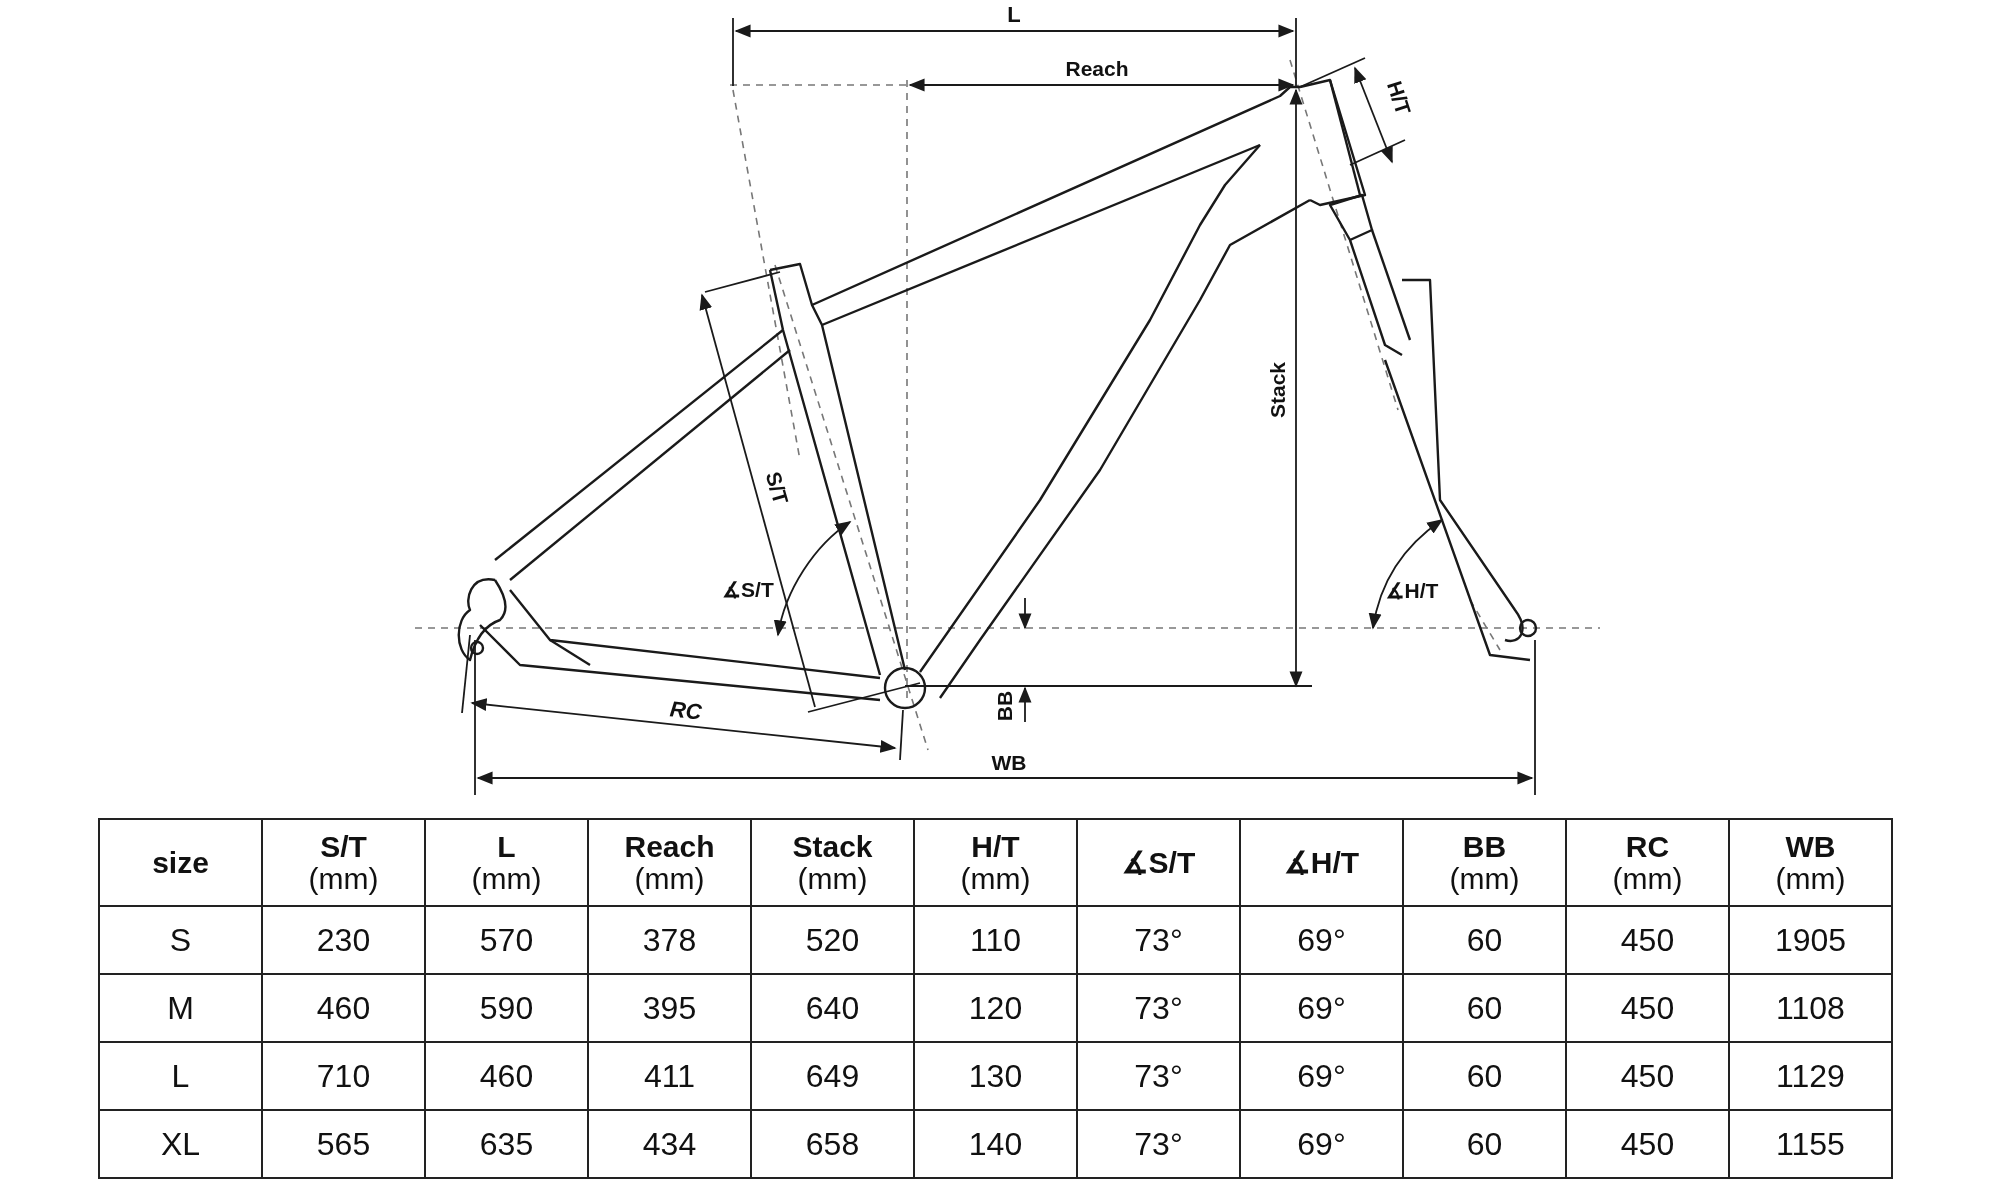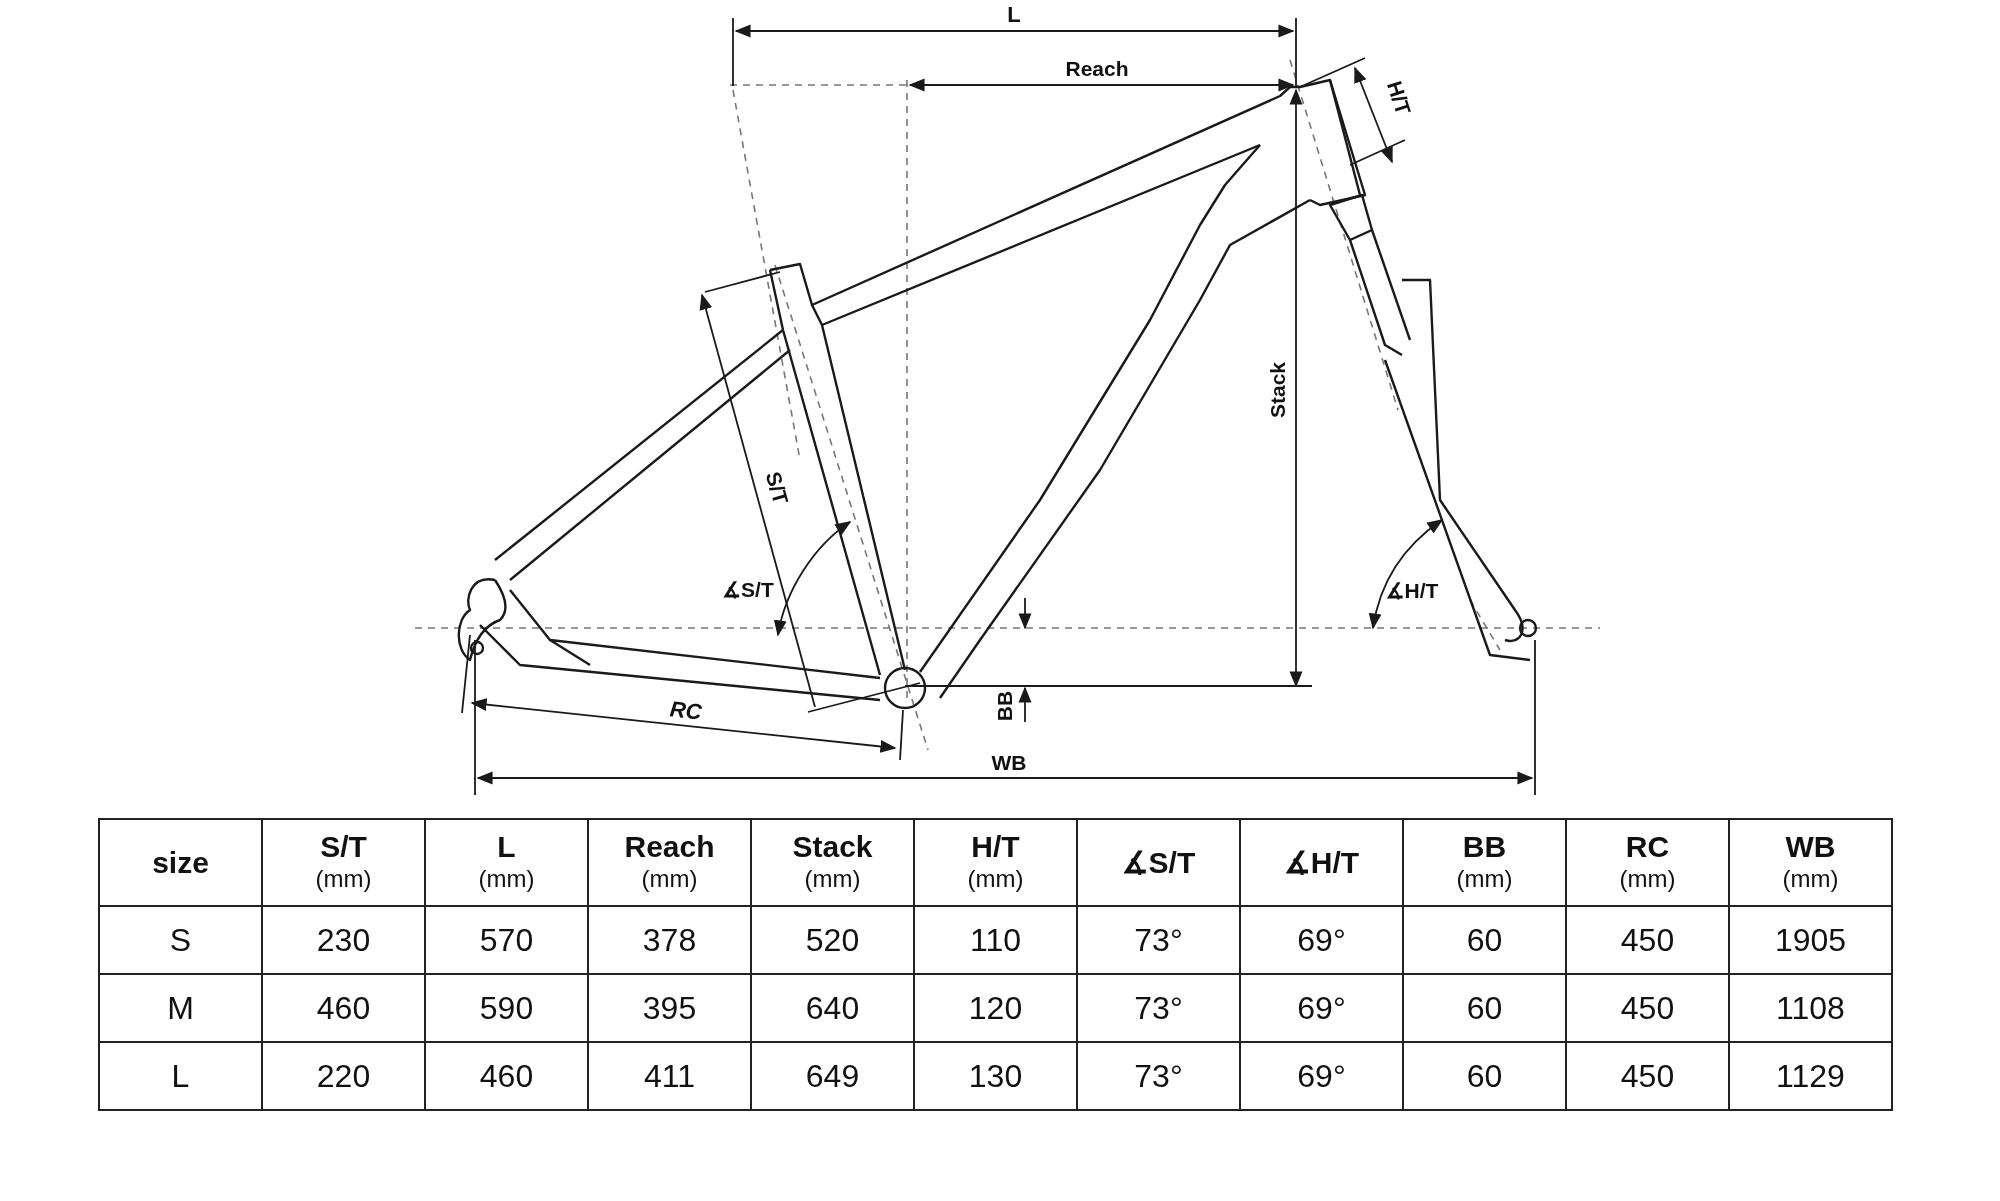--- a/index.html
+++ b/index.html
@@ -5,21 +5,21 @@
   html,body{margin:0;padding:0;background:#ffffff;}
   body{width:2000px;height:1201px;position:relative;overflow:hidden;font-family:"Liberation Sans",sans-serif;color:#111;}
   #diagram{position:absolute;left:0;top:0;width:2000px;height:820px;}
   #diagram text{font-family:"Liberation Sans",sans-serif;font-weight:bold;fill:#111;}
   .frame{fill:none;stroke:#1a1a1a;stroke-width:2.4;stroke-linejoin:round;}
   .dim{fill:none;stroke:#1a1a1a;stroke-width:1.8;}
   .dash{fill:none;stroke:#777;stroke-width:1.6;stroke-dasharray:7 6;}
   #geo-table{position:absolute;left:98px;top:818px;border-collapse:collapse;table-layout:fixed;}
   #geo-table th,#geo-table td{border:2px solid #222;text-align:center;width:161px;padding:0;}
   #geo-table th{height:85px;font-weight:bold;font-size:30px;line-height:32px;}
-  #geo-table th .unit{display:block;font-weight:normal;font-size:24px;}
+  #geo-table th .unit{display:block;font-weight:normal;font-size:30px;}
   #geo-table td{height:66px;font-size:32px;}
 </style>
 </head>
 <body>
 
 <svg id="diagram" viewBox="0 0 2000 820" xmlns="http://www.w3.org/2000/svg">
   <defs>
     <marker id="arr" viewBox="0 0 10 10" refX="9" refY="5" markerWidth="9" markerHeight="9" orient="auto-start-reverse">
       <path d="M0,1 L10,5 L0,9 z" fill="#1a1a1a"></path>
     </marker>
@@ -156,25 +156,38 @@
       <td>640</td>
       <td>120</td>
       <td>73°</td>
       <td>69°</td>
       <td>60</td>
       <td>450</td>
       <td>1108</td>
     </tr>
     <tr>
       <td>L</td>
-      <td>220</td>
+      <td>710</td>
       <td>460</td>
       <td>411</td>
       <td>649</td>
       <td>130</td>
       <td>73°</td>
       <td>69°</td>
       <td>60</td>
       <td>450</td>
       <td>1129</td>
     </tr>
+    <tr>
+      <td>XL</td>
+      <td>565</td>
+      <td>635</td>
+      <td>434</td>
+      <td>658</td>
+      <td>140</td>
+      <td>73°</td>
+      <td>69°</td>
+      <td>60</td>
+      <td>450</td>
+      <td>1155</td>
+    </tr>
   </tbody>
 </table>
 
 </body></html>

